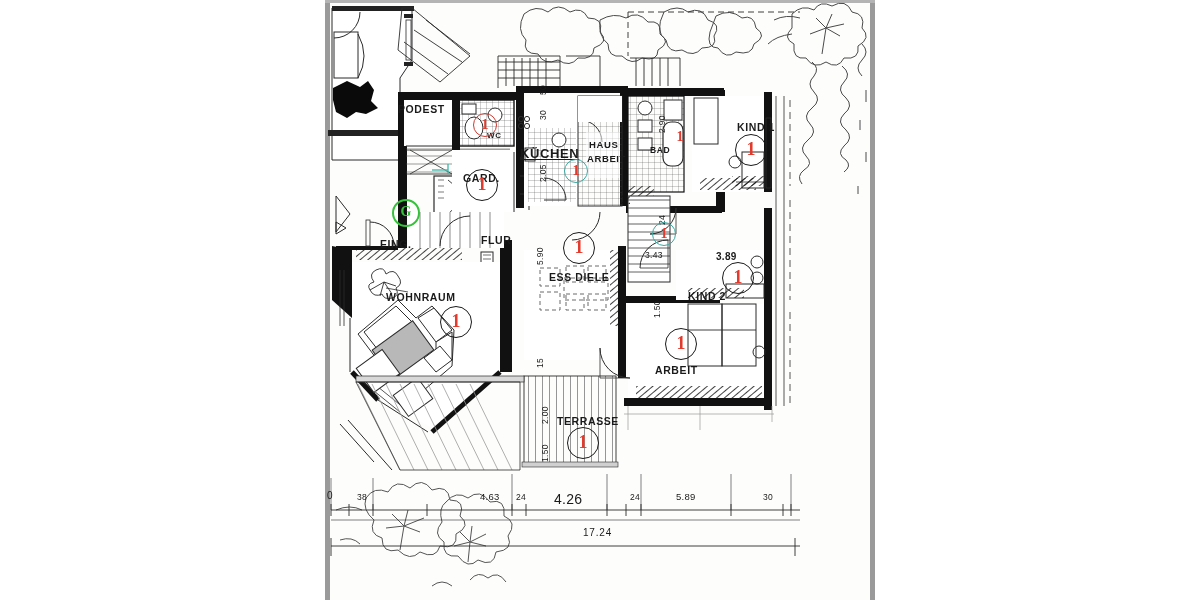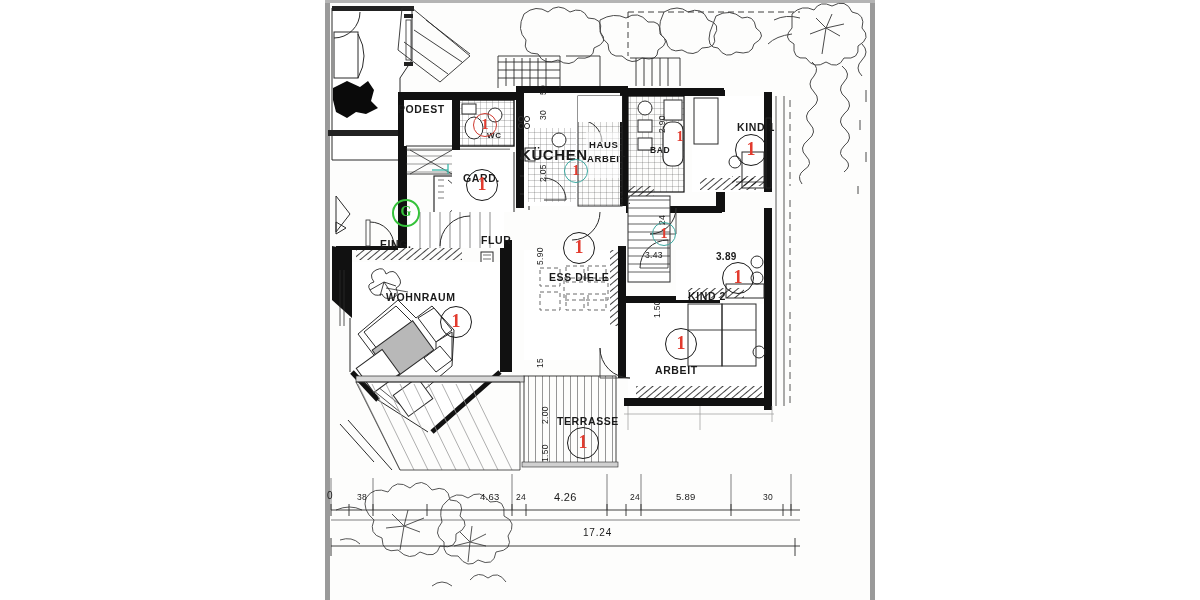--- a/index.html
+++ b/index.html
@@ -359,21 +359,21 @@
       <path d="M331 546 L800 546"></path>
       <path d="M331 538 L331 556 M795 538 L795 556"></path>
       <path d="M331 520 L800 520" stroke-width="0.6"></path>
     </g>
 
   </svg>
 
   <div class="lbl room" style="left:398px;top:103px;">PODEST</div>
   <div class="lbl room" style="left:487px;top:131px;font-size:8px;">WC</div>
   <div class="lbl room" style="left:463px;top:172px;">GARD.</div>
-  <div class="lbl room" style="left:520px;top:146px;font-size:15px;">KÜCHEN</div>
+  <div class="lbl room" style="left:520px;top:146px;font-size:13px;text-decoration:underline;">KÜCHEN</div>
   <div class="lbl room" style="left:589px;top:139px;font-size:9.5px;">HAUS</div>
   <div class="lbl room" style="left:587px;top:153px;font-size:9.5px;">ARBEIT</div>
   <div class="lbl room" style="left:650px;top:145px;font-size:8.5px;">BAD</div>
   <div class="lbl room" style="left:737px;top:121px;">KIND 1</div>
   <div class="lbl room" style="left:380px;top:238px;">EING.</div>
   <div class="lbl room" style="left:481px;top:234px;">FLUR</div>
   <div class="lbl room" style="left:549px;top:271px;">ESS DIELE</div>
   <div class="lbl room" style="left:386px;top:291px;">WOHNRAUM</div>
   <div class="lbl room" style="left:688px;top:290px;">KIND 2</div>
   <div class="lbl room" style="left:655px;top:364px;">ARBEIT</div>
@@ -390,21 +390,21 @@
   <div class="lbl dim vert" style="left:540px;top:424px;">2.00</div>
   <div class="lbl dim vert" style="left:540px;top:462px;">1.50</div>
 
   <div class="lbl dim" style="left:645px;top:250px;">3.43</div>
   <div class="lbl dim" style="left:716px;top:251px;font-size:10px;font-weight:bold;">3.89</div>
 
   <div class="lbl dim" style="left:327px;top:490px;font-size:10px;">0</div>
   <div class="lbl dim" style="left:357px;top:492px;">38</div>
   <div class="lbl dim" style="left:450px;top:491px;font-size:9.5px;margin-left:30px;">4.63</div>
   <div class="lbl dim" style="left:516px;top:492px;">24</div>
-  <div class="lbl dim" style="left:554px;top:491px;font-size:11px;">4.26</div>
+  <div class="lbl dim" style="left:554px;top:491px;font-size:14px;">4.26</div>
   <div class="lbl dim" style="left:630px;top:492px;">24</div>
   <div class="lbl dim" style="left:676px;top:491px;font-size:9.5px;">5.89</div>
   <div class="lbl dim" style="left:763px;top:492px;">30</div>
   <div class="lbl dimtot" style="left:583px;top:527px;">17.24</div>
 
   <div class="mark sm red-ring" style="left:473px;top:113px;">
       <i>1</i>
     </div>
   <div class="mark" style="left:466px;top:169px;">
       <i>1</i>

